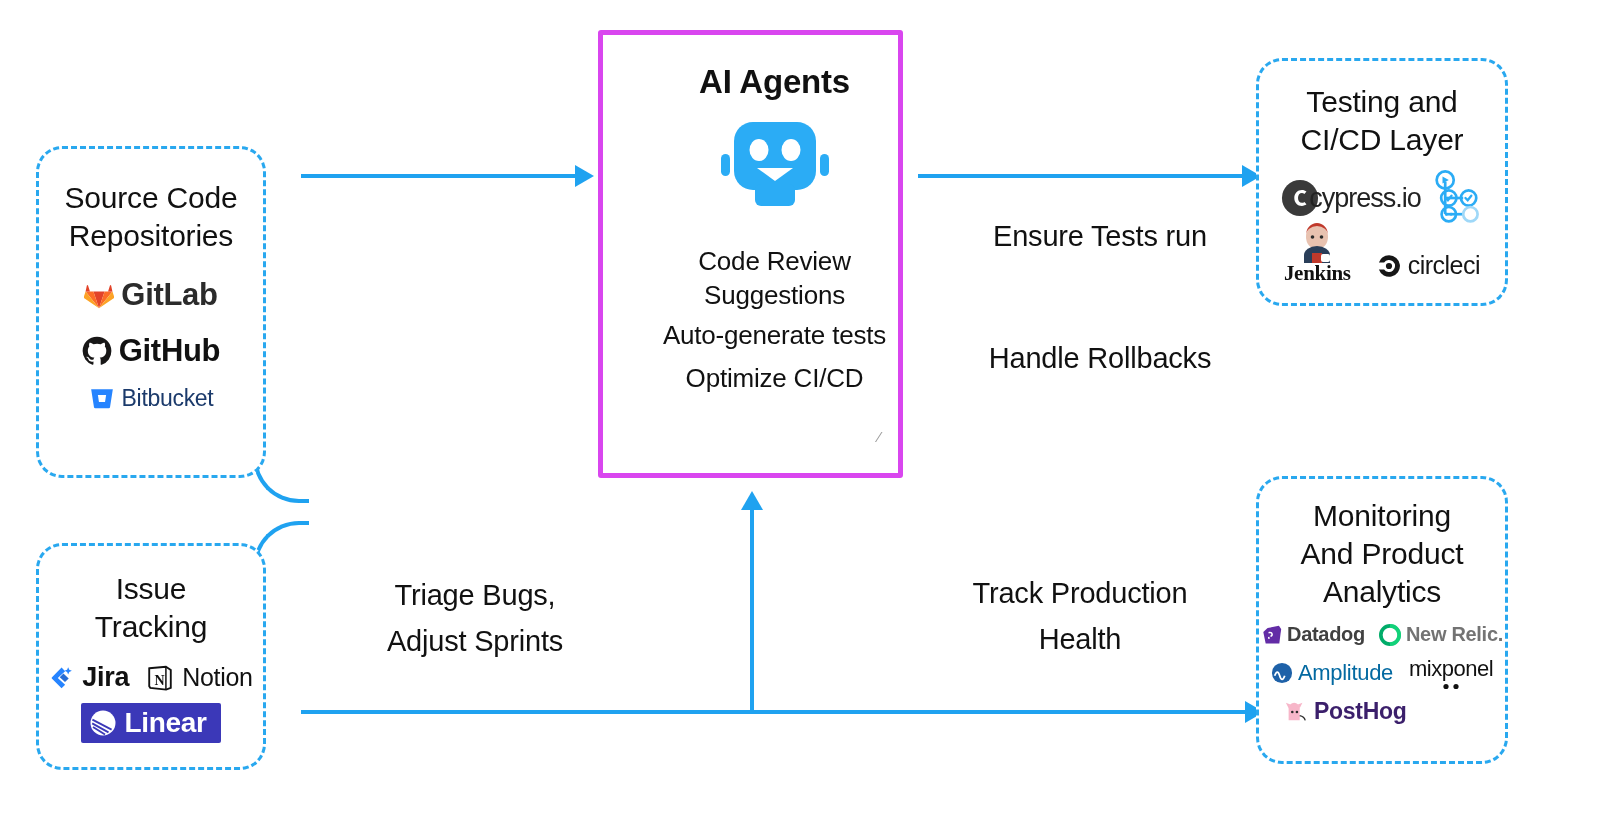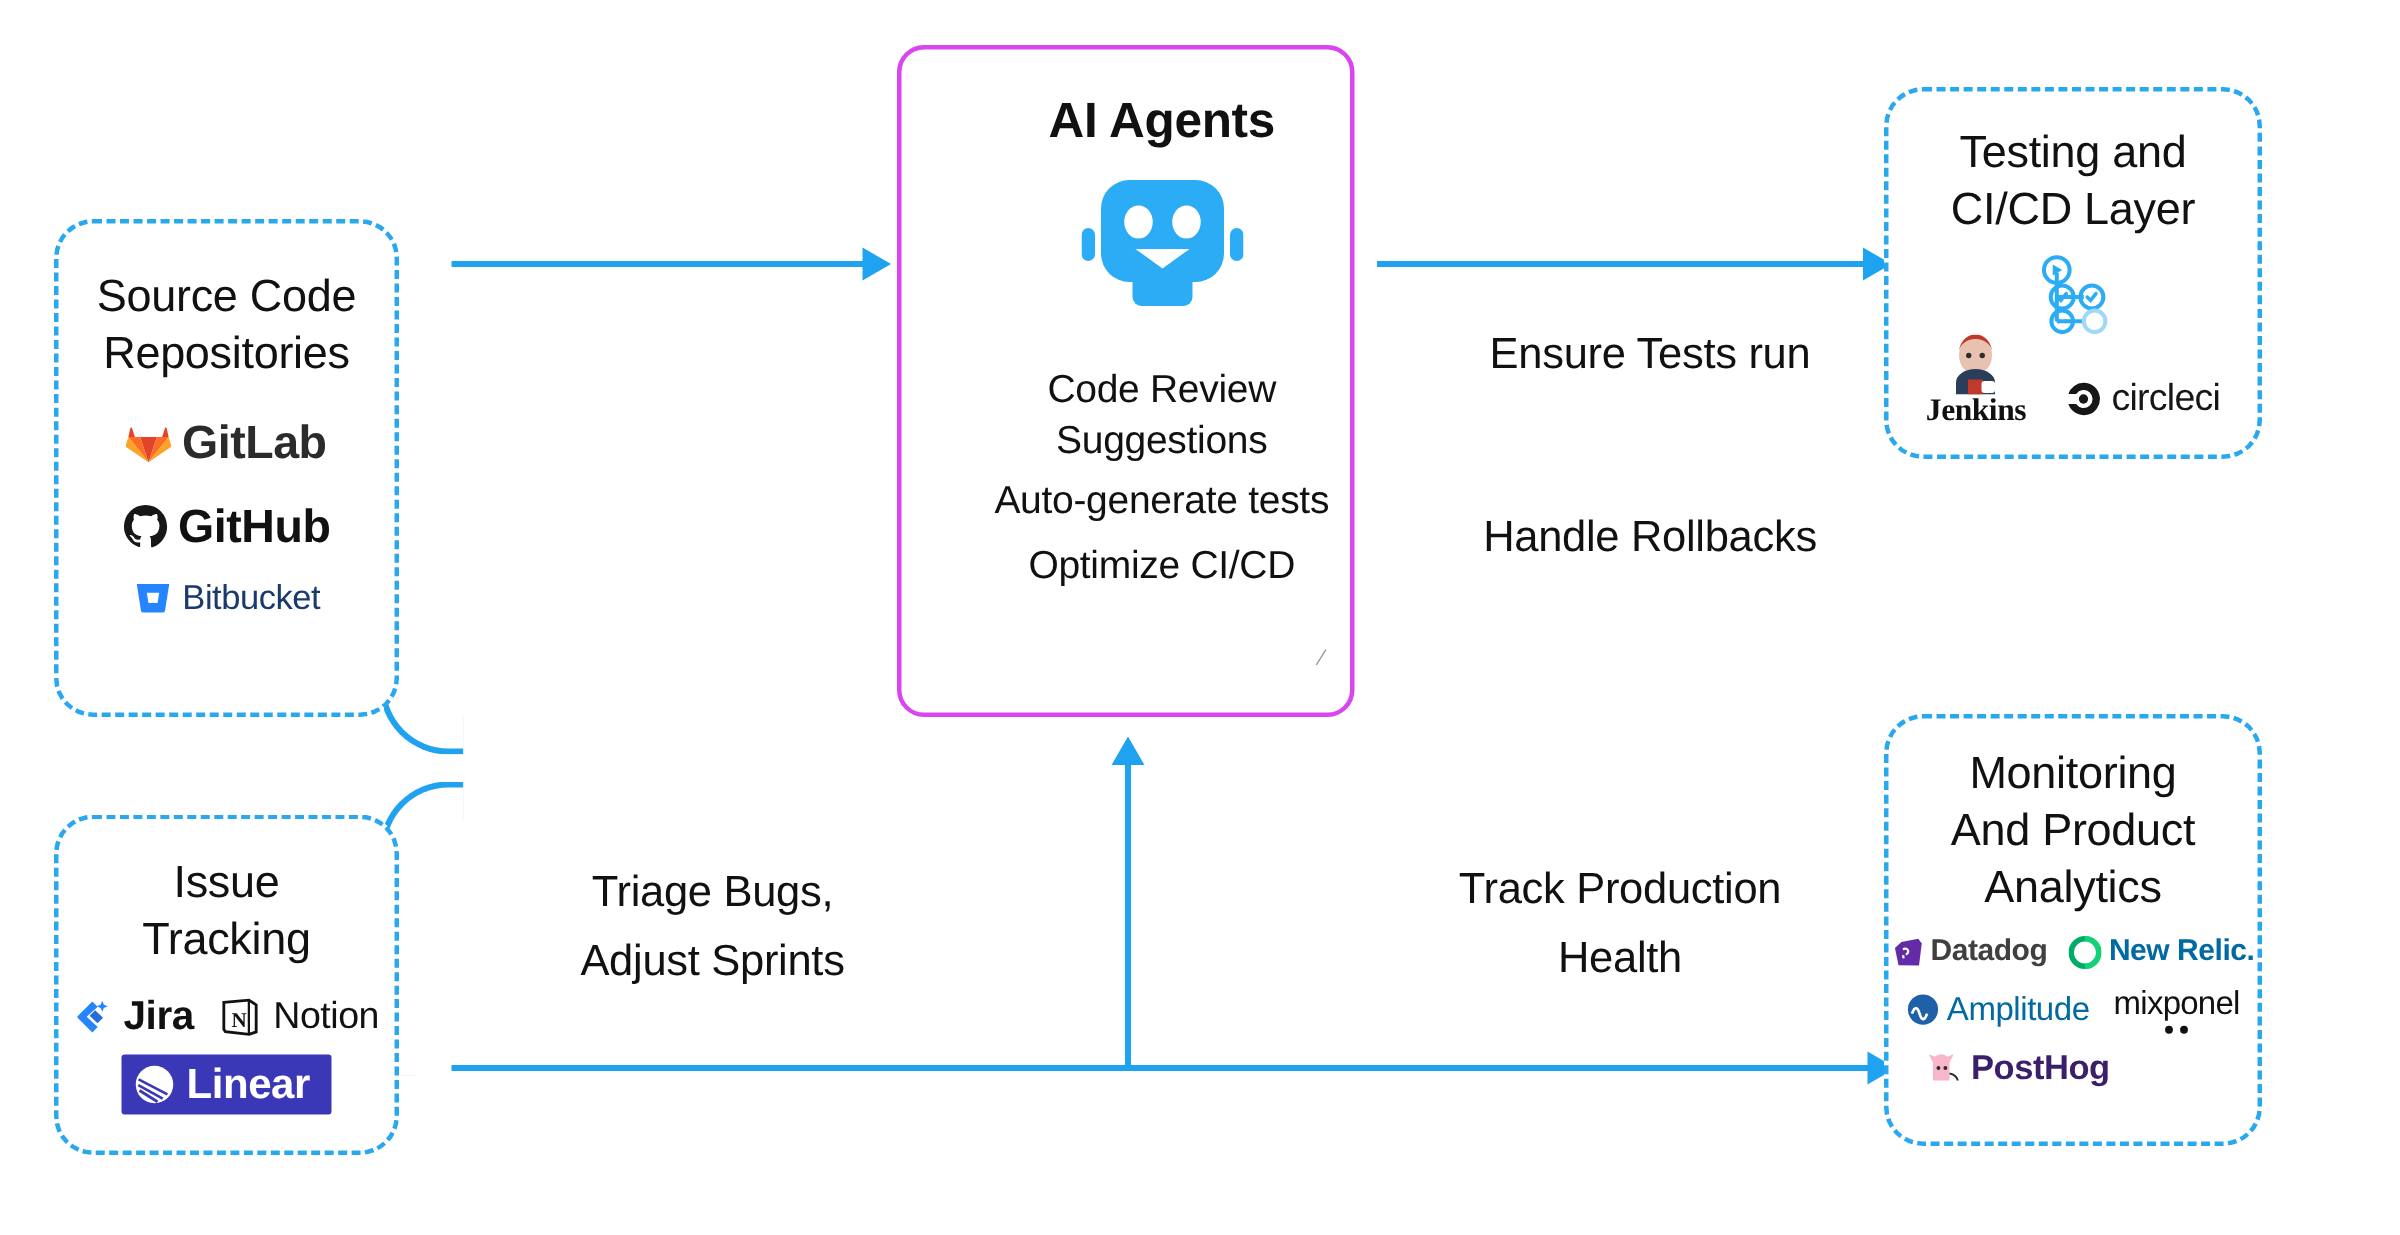--- a/index.html
+++ b/index.html
@@ -24,22 +24,22 @@
     border-radius:26px;
     background:#ffffff;
     box-sizing:border-box;
     display:flex;
     flex-direction:column;
     align-items:center;
   }
   
   .node-solid{
     position:absolute;
-    border:3px solid #d946ef;
-    border-radius:18px;
+    border:5px solid #d946ef;
+    border-radius:3px;
     background:#ffffff;
     box-sizing:border-box;
     display:flex;
     flex-direction:column;
     align-items:center;
     padding-left:48px;
   }
   .node-title{
     text-align:center;
     color:#111111;
@@ -280,20 +280,29 @@
     </div>
 
     <span class="handle" style="right:8px;bottom:30px;">⁄</span>
   </div>
 
   <div class="node-dashed" style="left:1256px;top:58px;width:252px;height:248px;padding-top:22px;">
     <div class="node-title">Testing and
 CI/CD Layer</div>
 
     <div class="logo-row" style="margin-top:10px;gap:8px;align-items:center;">
+      <span class="logo" style="gap:0;">
+        <span class="logo-mark">
+          <svg width="38" height="38" viewBox="0 0 40 40" aria-hidden="true">
+            <circle cx="20" cy="20" r="19" fill="#3A3A3A"></circle>
+            <path d="M22 11.5c-4.6 0-8 3.6-8 8.4s3.4 8.4 8 8.4c2 0 3.6-.6 4.8-1.6l-2.2-2.6c-.7.6-1.5 1-2.6 1-2.4 0-4.1-2-4.1-5.2s1.7-5.2 4.1-5.2c1 0 1.9.4 2.6 1l2.2-2.6c-1.2-1-2.8-1.6-4.8-1.6z" fill="#FFFFFF"></path>
+          </svg>
+        </span>
+        <span class="logo-text" style="font-weight:400;font-size:27px;color:#222;letter-spacing:-1px;margin-left:-10px;">cypress.io</span>
+      </span>
 
       <span class="logo-mark">
         <svg width="54" height="58" viewBox="0 0 60 64" aria-hidden="true">
           <g fill="none" stroke="#2BACF5" stroke-width="3">
             <path d="M18 14 v36"></path>
             <path d="M18 32 H38"></path>
             <path d="M18 50 H38"></path>
             <circle cx="18" cy="12" r="9.5"></circle>
             <circle cx="22" cy="32" r="8.5"></circle>
             <circle cx="44" cy="32" r="8.5"></circle>
@@ -353,21 +362,21 @@
         <span class="logo-text" style="color:#404040;font-size:20px;">Datadog</span>
       </span>
 
       <span class="logo" style="gap:5px;">
         <span class="logo-mark">
           <svg width="22" height="22" viewBox="0 0 24 24" aria-hidden="true">
             <circle cx="12" cy="12" r="10" fill="none" stroke="#00AC69" stroke-width="4"></circle>
             <path d="M12 2a10 10 0 0 1 0 20" fill="none" stroke="#1CE783" stroke-width="4" opacity=".65"></path>
           </svg>
         </span>
-        <span class="logo-text" style="color:#0369a1;font-size:20px;">New Relic.</span>
+        <span class="logo-text" style="color:#737373;font-size:20px;">New Relic.</span>
       </span>
     </div>
 
     <div class="logo-row logo-sm" style="margin-top:10px;gap:16px;">
       <span class="logo" style="gap:5px;">
         <span class="logo-mark">
           <svg width="22" height="22" viewBox="0 0 24 24" aria-hidden="true">
             <circle cx="12" cy="12" r="11" fill="#1E61A8"></circle>
             <path d="M4 15 q3-8 5.5 0 t5.5 0" fill="none" stroke="#FFFFFF" stroke-width="2"></path>
           </svg>

